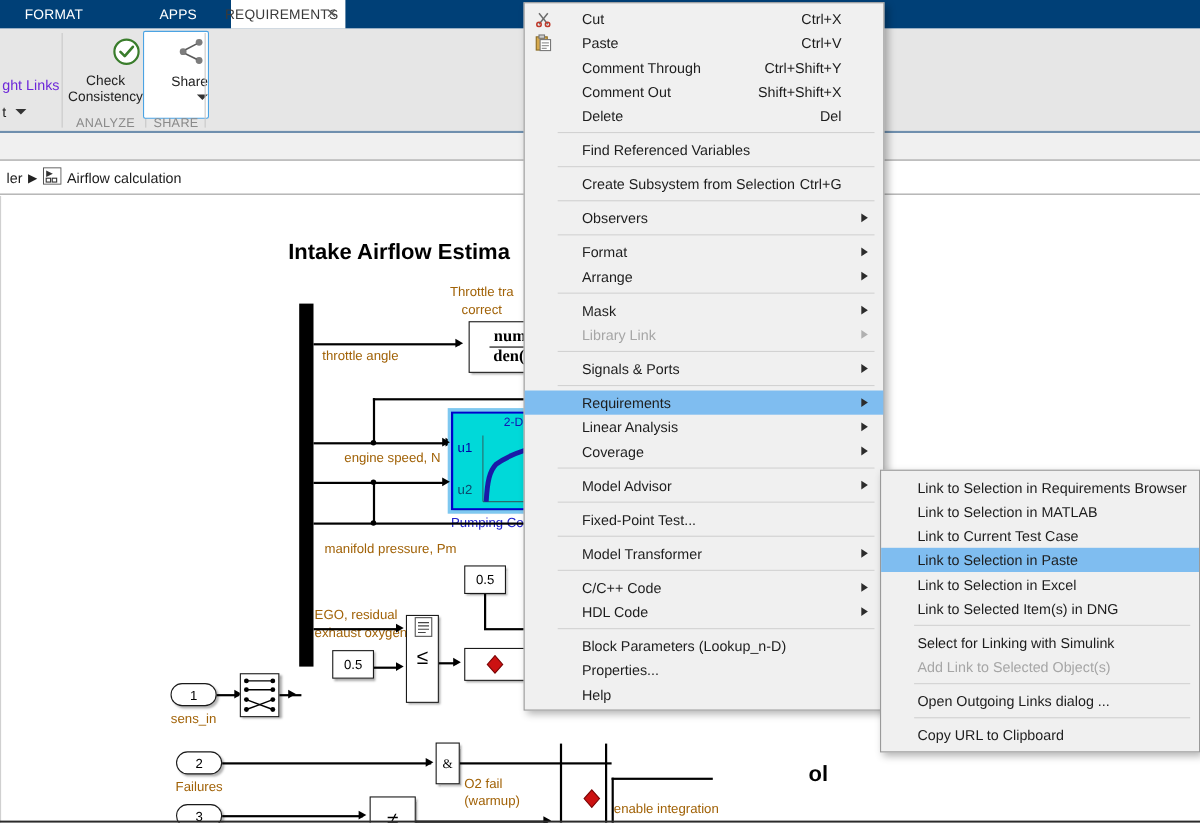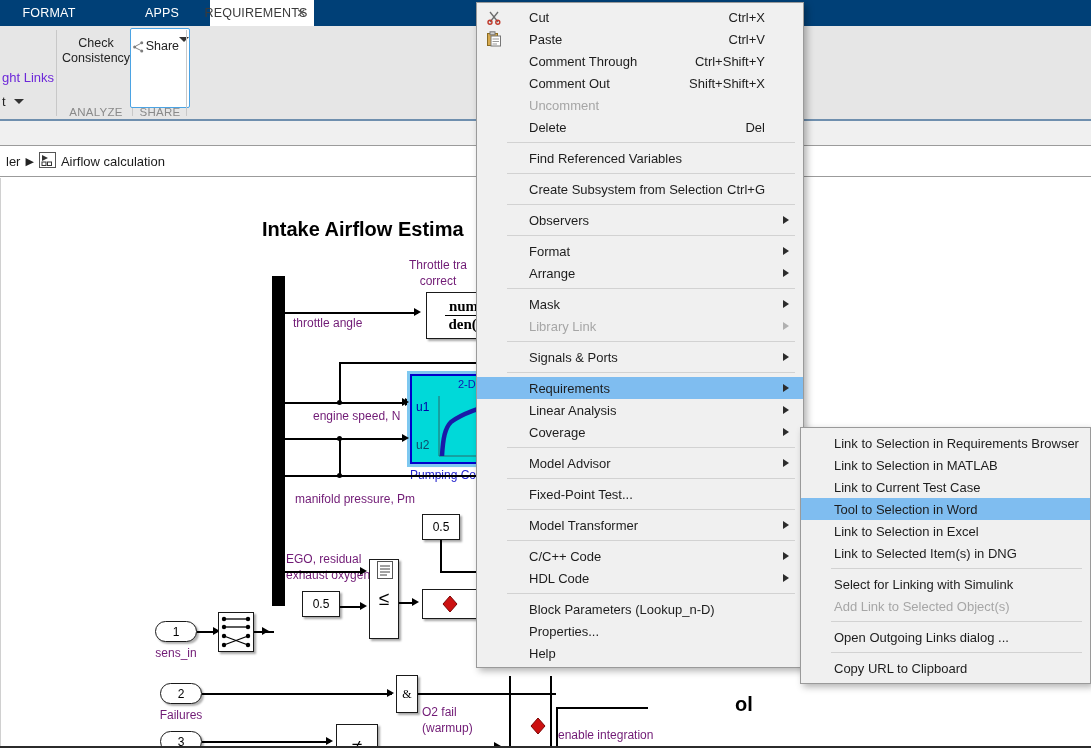--- a/index.html
+++ b/index.html
@@ -54,22 +54,22 @@
   
   .g-vis { left: -60px; width: 120px; }
   .g-vis .lbl1 { position:absolute; left:62px; top:44px; font-size:13px; color:#6d28d9; white-space:nowrap;}
   .g-vis .lbl2 { position:absolute; left:62px; top:68px; font-size:13px; color:#222; white-space:nowrap;}
   .g-vis .grp-label { left: -58px; }
 
   .g-analyze { left: 58px; width: 76px; }
   .g-share { left: 134px; width: 52px; }
 
   .bigbtn {
-    position: absolute; top: 6px; display:flex; 
-    align-items:flex-start; width: 68px;
+    position: absolute; top: 6px; display:flex; flex-direction:column;
+    align-items:flex-end; width: 68px;
   }
   .bigbtn .lab { font-size: 12.5px; color: #232323; text-align:center; line-height: 15px; margin-top:4px;}
   .bigbtn.selected { border: 1px solid #4ba3e3; background: #ffffff; border-radius: 2px; }
 
   .caret-dn {
     width: 0; height: 0; border-left: 5px solid transparent; border-right: 5px solid transparent;
     border-top: 5px solid #333; margin-top: 4px;
   }
 
   
@@ -94,21 +94,21 @@
 
   .diagram-title {
     position: absolute; left: 262px; top: 40px;
     font-size: 20px; font-weight: bold; color: #000; white-space: nowrap;
   }
   .diagram-title2 {
     position: absolute; left: 735px; top: 515px;
     font-size: 20px; font-weight: bold; color: #000; white-space: nowrap;
   }
 
-  .dlabel { position: absolute; font-size: 12px; color: #701a75; white-space: nowrap; }
+  .dlabel { position: absolute; font-size: 12px; color: #a16207; white-space: nowrap; }
   .dlabel.center { text-align: center; }
 
   .bus-bar { position:absolute; background:#000; }
 
   .blk {
     position: absolute; background: #ffffff; border: 1px solid #1a1a1a;
     box-shadow: 2px 2px 2px rgba(0,0,0,.35);
     display:flex; align-items:center; justify-content:center;
     font-size: 12px; color:#000;
   }
@@ -442,23 +442,20 @@
     <div class="mi">
       <span>Comment Through</span>
       <span class="accel">Ctrl+Shift+Y</span>
     </div>
 
     <div class="mi">
       <span>Comment Out</span>
       <span class="accel">Shift+Shift+X</span>
     </div>
 
-    <div class="mi disabled">
-      <span>Uncomment</span>
-    </div>
 
     <div class="mi">
       <span>Delete</span>
       <span class="accel">Del</span>
     </div>
     <div class="msep"></div>
     <div class="mi">
       <span>Find Referenced Variables</span>
     </div>
     <div class="msep"></div>
@@ -546,21 +543,21 @@
     <div class="mi">
       <span>Link to Selection in Requirements Browser</span>
     </div>
     <div class="mi">
       <span>Link to Selection in MATLAB</span>
     </div>
     <div class="mi">
       <span>Link to Current Test Case</span>
     </div>
     <div class="mi sel">
-      <span>Tool to Selection in Word</span>
+      <span>Link to Selection in Paste</span>
     </div>
     <div class="mi">
       <span>Link to Selection in Excel</span>
     </div>
     <div class="mi">
       <span>Link to Selected Item(s) in DNG</span>
     </div>
     <div class="msep"></div>
     <div class="mi">
       <span>Select for Linking with Simulink</span>

